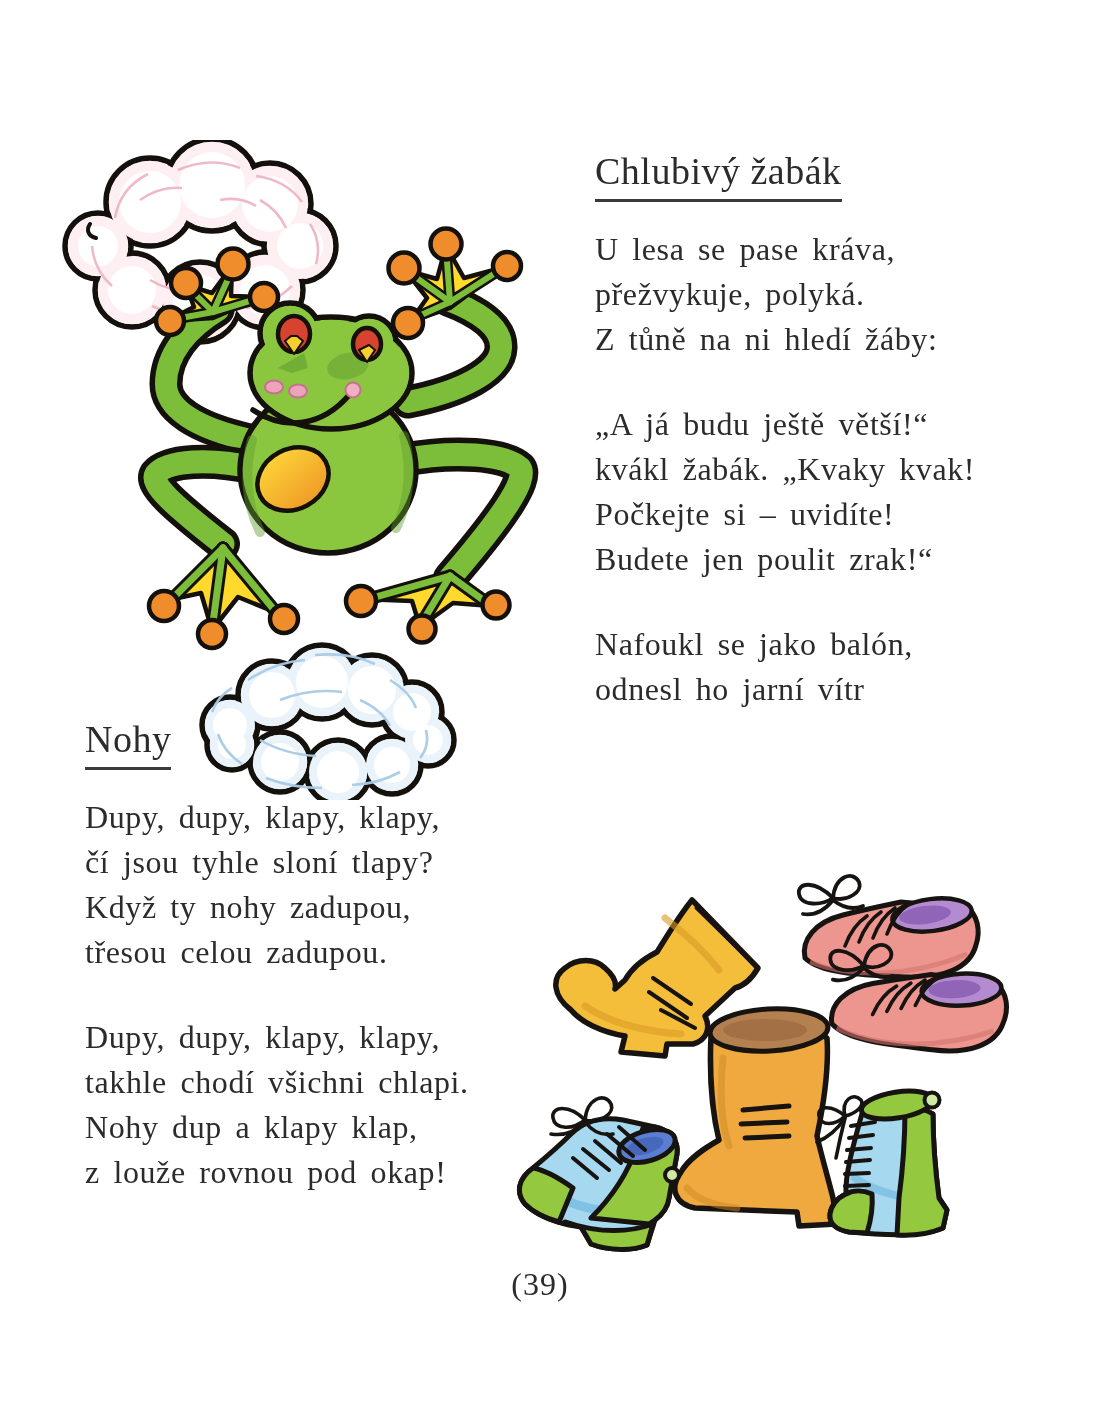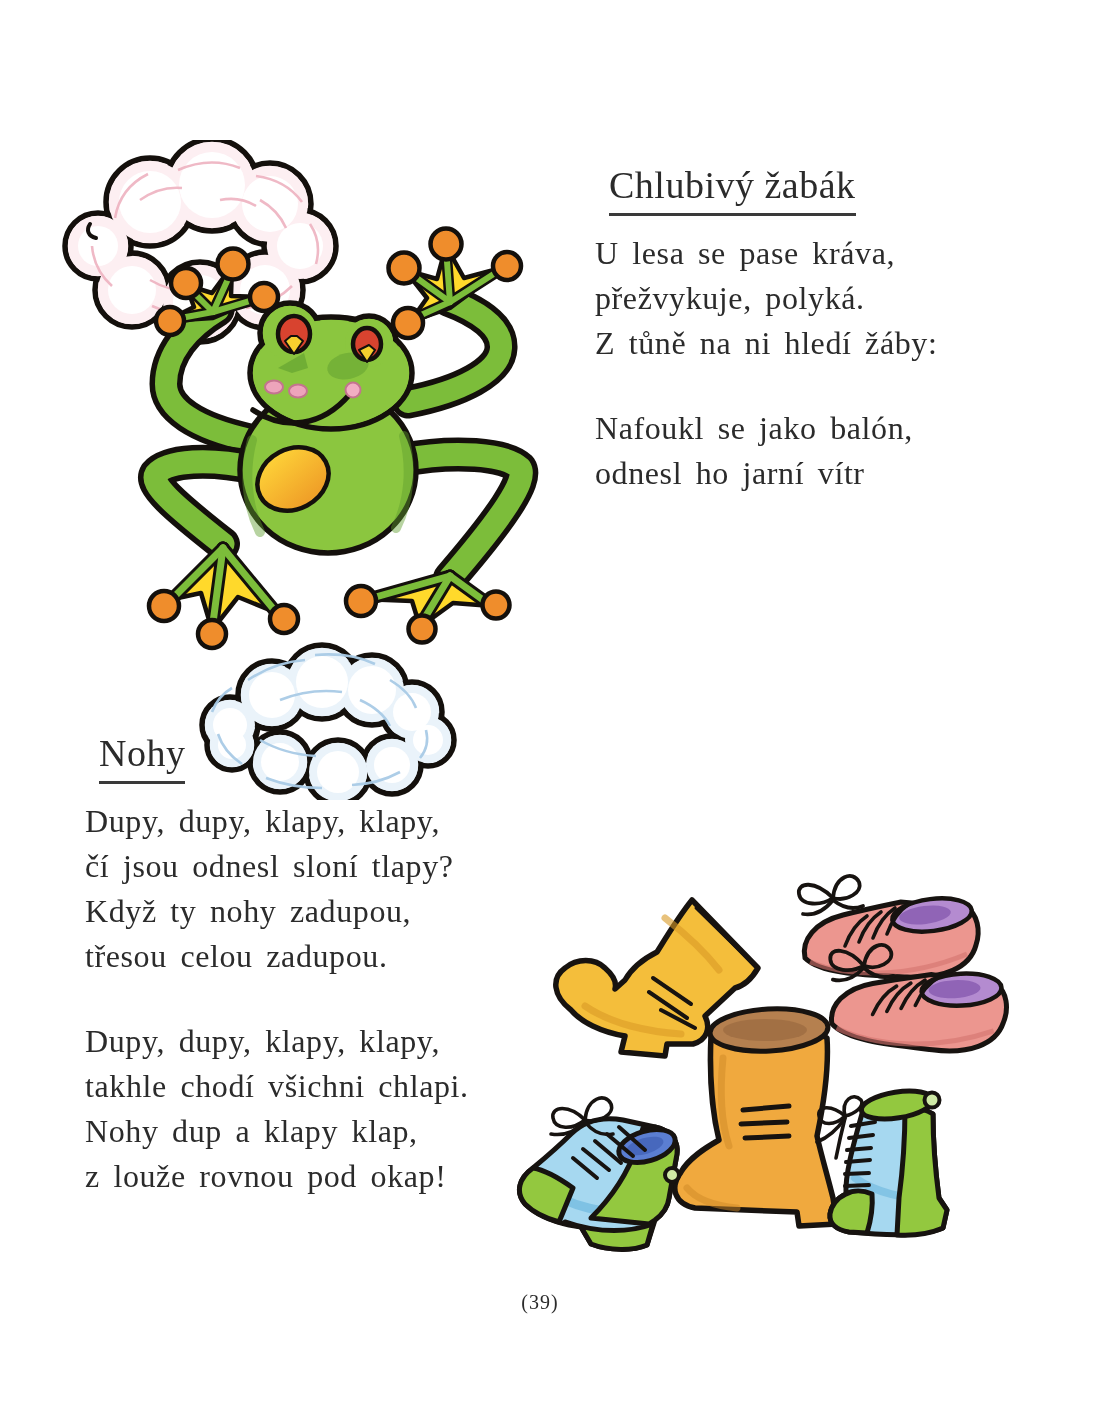--- a/index.html
+++ b/index.html
@@ -2,33 +2,33 @@
 <html><head>
 <meta charset="utf-8">
 <style>
   html,body{margin:0;padding:0;}
   body{
     width:1100px;height:1422px;position:relative;background:#ffffff;
     font-family:"Liberation Serif","DejaVu Serif",serif;color:#2b2b2b;overflow:hidden;
   }
   .poem{position:absolute;}
   .poem-title{
-    margin:14px;font-size:38px;font-weight:normal;letter-spacing:.5px;
+    margin:0;font-size:38px;font-weight:normal;letter-spacing:.5px;
     display:inline-block;padding-bottom:5px;border-bottom:3px solid #3a3a3a;line-height:1.15;
   }
   .stanza{margin-top:40px;}
-  .stanza.first{margin-top:1px;font-family:Liberation Serif, serif;}
+  .stanza.first{margin-top:25px;font-family:Liberation Serif, serif;}
   .stanza .line{
     font-size:32px;line-height:45px;letter-spacing:.6px;word-spacing:5px;white-space:nowrap;
   }
   #poem-right{left:595px;top:150px;width:480px;}
   #poem-left{left:85px;top:718px;width:480px;}
   #page-number{
     position:absolute;left:440px;top:1266px;width:200px;text-align:center;
-    font-size:20px;letter-spacing:1px;margin-top:25px;
+    font-size:32px;letter-spacing:1px;
   }
   .illus{position:absolute;}
   #frog-illus{left:60px;top:140px;}
   #shoes-illus{left:515px;top:858px;}
 </style>
 </head>
 <body>
 
 <svg id="frog-illus" class="illus" width="480" height="660" viewBox="0 0 480 660" xmlns="http://www.w3.org/2000/svg">
 
@@ -381,30 +381,36 @@
 </svg>
 
 <section class="poem" id="poem-right">
   <h2 class="poem-title">Chlubivý žabák</h2>
   <div class="stanza first">
       <div class="line">U lesa se pase kráva,</div>
       <div class="line">přežvykuje, polyká.</div>
       <div class="line">Z tůně na ni hledí žáby:</div>
     </div>
   <div class="stanza">
+      <div class="line">„A já budu ještě větší!“</div>
+      <div class="line">kvákl žabák. „Kvaky kvak!</div>
+      <div class="line">Počkejte si – uvidíte!</div>
+      <div class="line">Budete jen poulit zrak!“</div>
+    </div>
+  <div class="stanza">
       <div class="line">Nafoukl se jako balón,</div>
       <div class="line">odnesl ho jarní vítr</div>
     </div>
 </section>
 
 <section class="poem" id="poem-left">
   <h2 class="poem-title">Nohy</h2>
   <div class="stanza first">
       <div class="line">Dupy, dupy, klapy, klapy,</div>
-      <div class="line">čí jsou odnesl sloní tlapy?</div>
+      <div class="line">čí jsou tyhle sloní tlapy?</div>
       <div class="line">Když ty nohy zadupou,</div>
       <div class="line">třesou celou zadupou.</div>
     </div>
   <div class="stanza">
       <div class="line">Dupy, dupy, klapy, klapy,</div>
       <div class="line">takhle chodí všichni chlapi.</div>
       <div class="line">Nohy dup a klapy klap,</div>
       <div class="line">z louže rovnou pod okap!</div>
     </div>
 </section>

